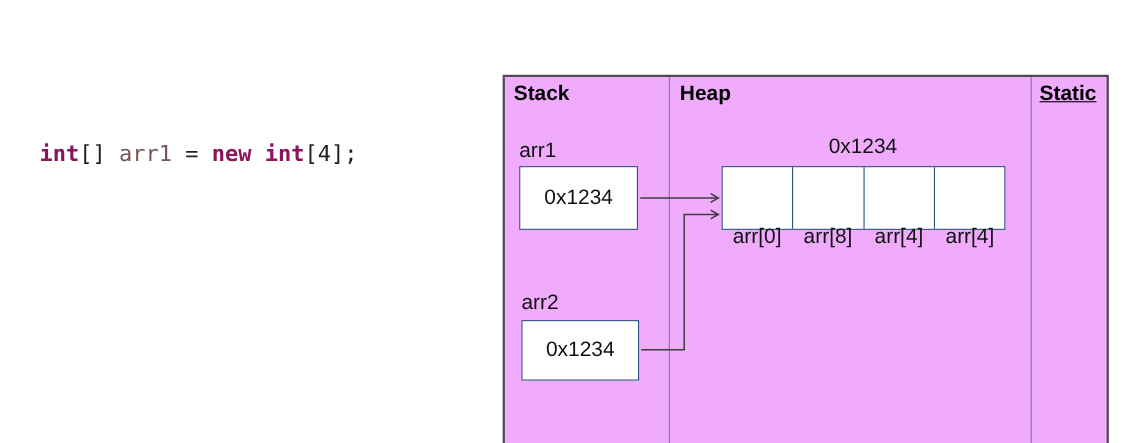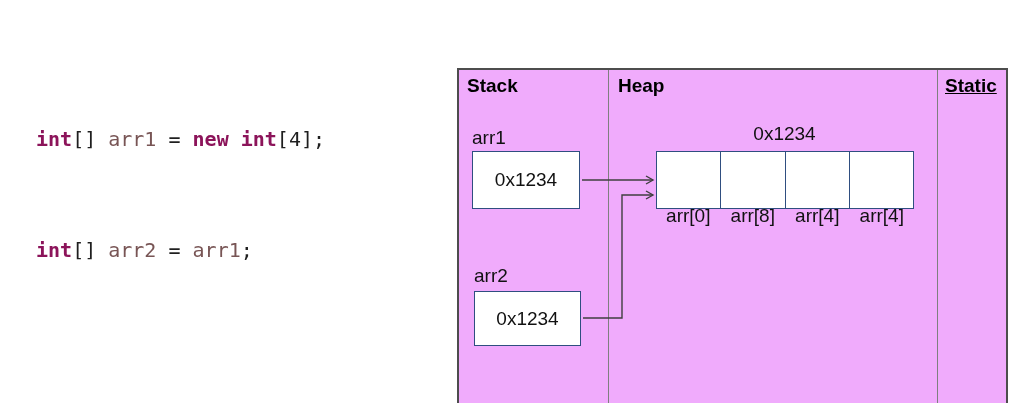--- a/index.html
+++ b/index.html
@@ -111,21 +111,20 @@
     pointer-events: none;
   }
 </style>
 </head>
 <body>
 
 <div class="page">
 
   <div class="code">
     <div class="code-line"><span class="kw">int</span><span class="pl">[] </span><span class="vr">arr1</span><span class="pl"> = </span><span class="kw">new</span><span class="pl"> </span><span class="kw">int</span><span class="pl">[4];</span></div>
-    <div class="code-line"><span class="kw">int</span><span class="pl">[] </span><span class="vr">arr2</span><span class="pl"> = </span><span class="vr">arr1</span><span class="pl">;</span></div>
   </div>
 
   <div class="panel">
 
     <div class="divider d1"></div>
     <div class="divider d2"></div>
 
     <div class="col-header stack">Stack</div>
     <div class="col-header heap">Heap</div>
     <div class="col-header static">Static</div>

